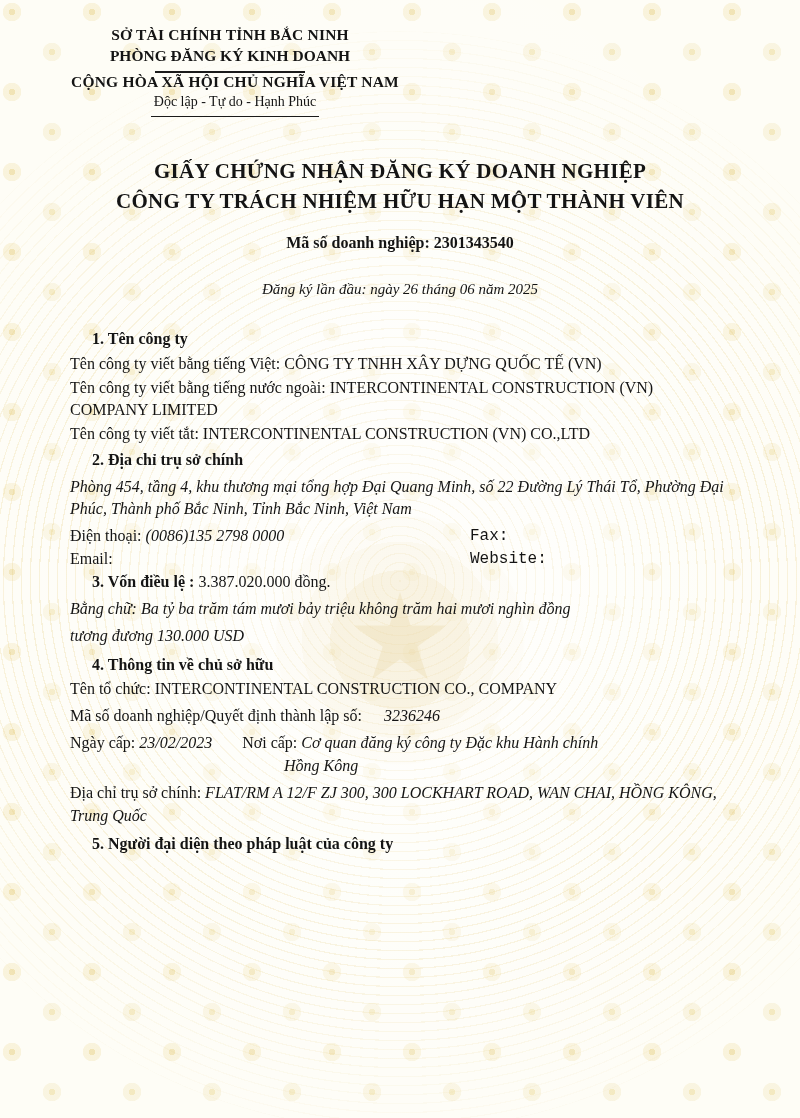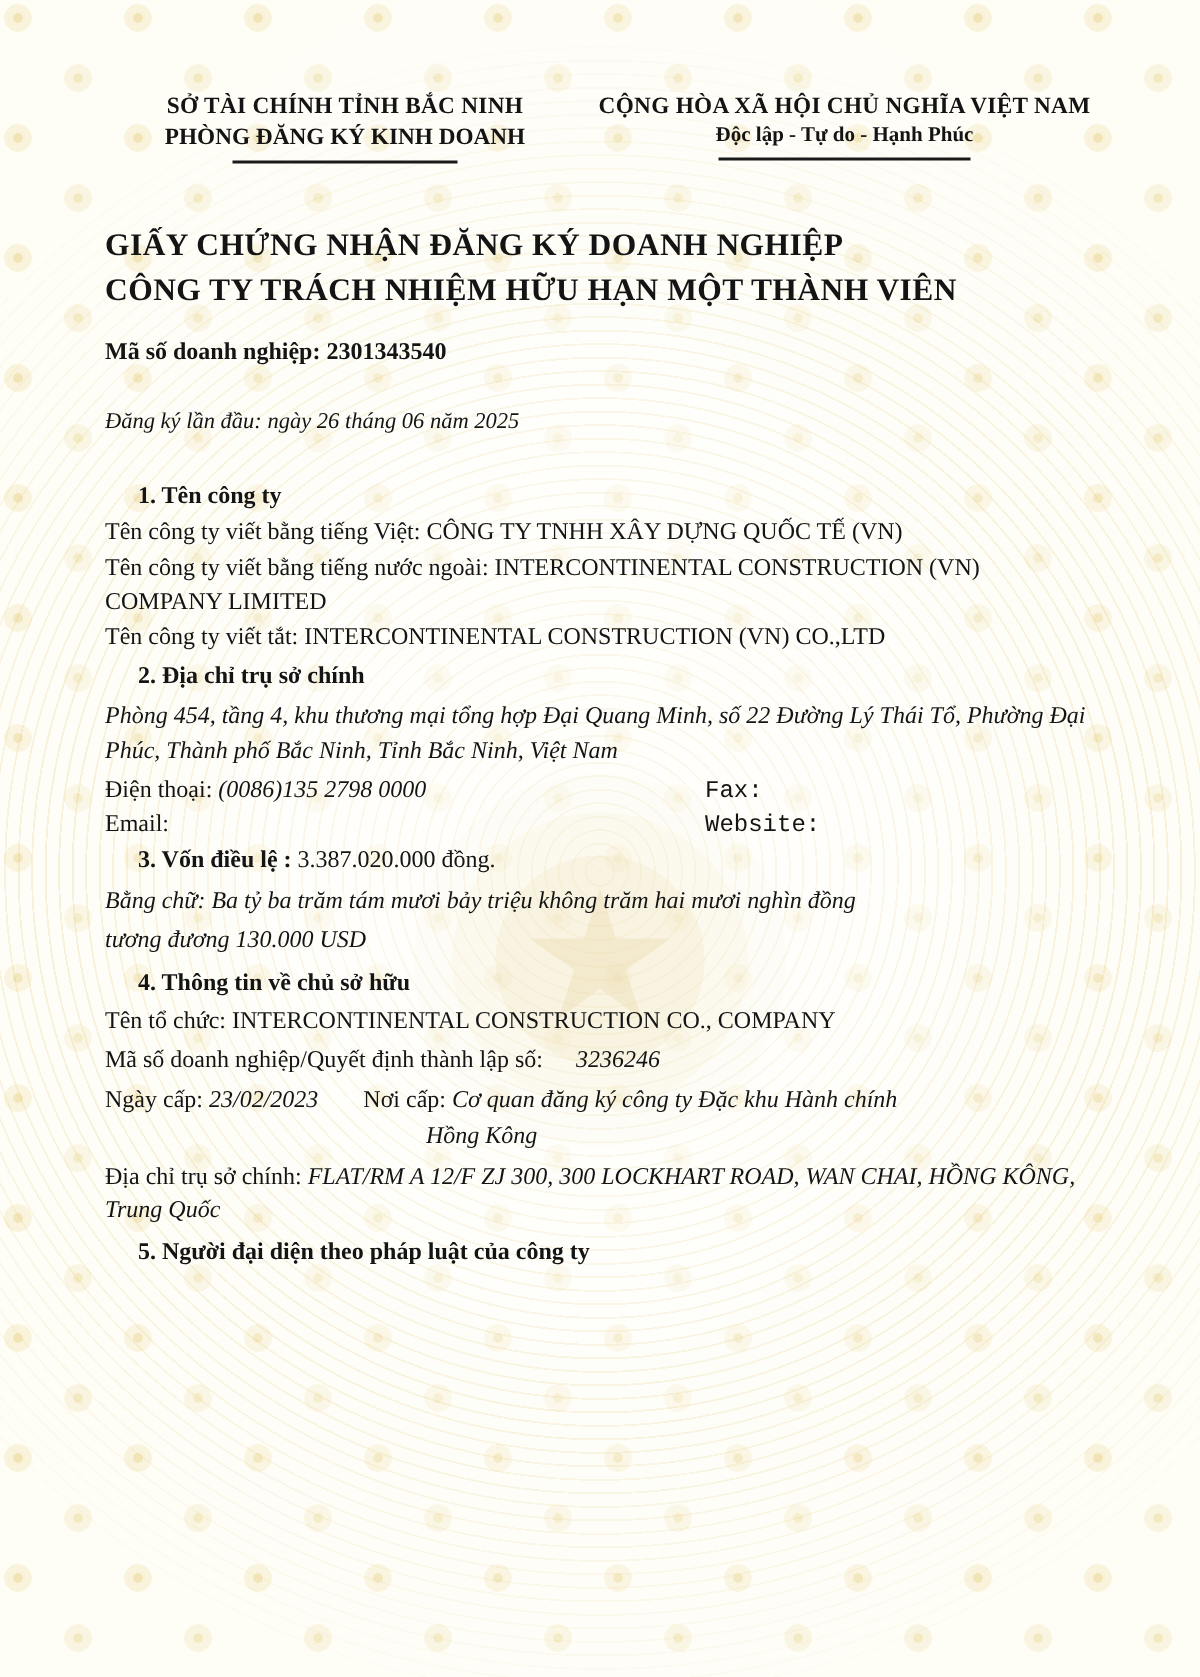--- a/index.html
+++ b/index.html
@@ -80,21 +80,22 @@
   .page {
     position: relative;
     z-index: 2;
     padding: 0 70px;
   }
 
   .header {
     display: flex;
     justify-content: space-between;
     align-items: flex-start;
-    padding-top: 62px;
+    padding-top: 26px;
+    flex-direction: column;
   }
   .header-col {
     text-align: center;
   }
   .header-col.left { width: 300px; margin-left: 10px; }
   .header-col.right { width: 330px; margin-right: 2px; }
 
   .h-line1 {
     font-size: 15.5px;
     font-weight: bold;
@@ -102,31 +103,32 @@
     white-space: nowrap;
   }
   .h-line2 {
     font-size: 15.5px;
     font-weight: bold;
     margin-top: 3px;
     white-space: nowrap;
   }
   .h-line2.sub {
     font-size: 14px;
-    font-weight: bold;
+    font-weight: normal;
   }
   .rule {
     height: 1.6px;
     background: #1a1a1a;
     margin: 6px auto 0;
   }
   .rule.left { width: 150px; }
   .rule.right { width: 168px; }
 
   .title-block {
+    text-align: center;
     margin-top: 42px;
   }
   .title-1 {
     font-size: 21px;
     font-weight: bold;
     letter-spacing: 0.3px;
   }
   .title-2 {
     font-size: 21px;
     font-weight: bold;

